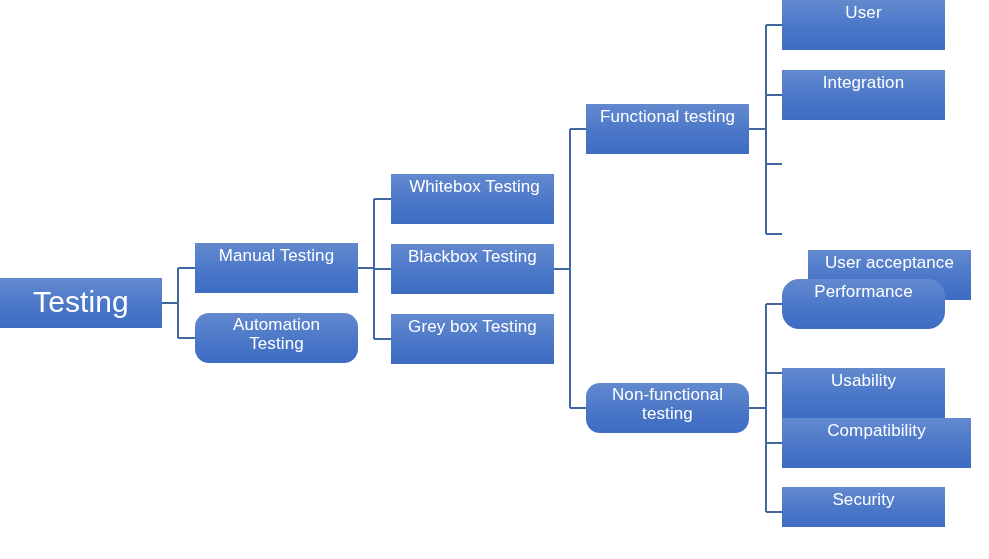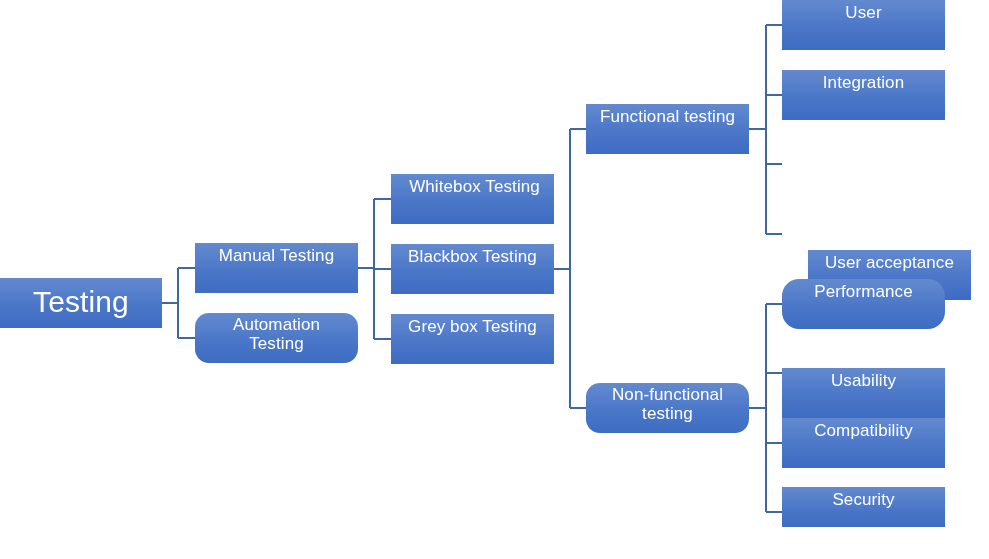--- a/index.html
+++ b/index.html
@@ -110,16 +110,16 @@
   <div class="node lvl3" style="left:586px; top:104px; width:163px; height:50px;">Functional testing</div>
   <div class="node lvl3 two-line" style="left:586px; top:383px; width:163px; height:50px;text-align:center;">Non-functional
 testing</div>
 
   <div class="node lvl4" style="left:782px; top:0px; width:163px; height:50px;">User</div>
   <div class="node lvl4" style="left:782px; top:70px; width:163px; height:50px;">Integration</div>
   <div class="node lvl4" style="left:808px; top:209px; width:163px; height:50px;margin-top:41px;">User acceptance</div>
 
   <div class="node lvl4" style="left:782px; top:279px; width:163px; height:50px;border-radius:17px;">Performance</div>
   <div class="node lvl4" style="left:782px; top:348px; width:163px; height:50px;margin-top:20px;">Usability</div>
-  <div class="node lvl4" style="left:782px; top:418px; width:163px; height:50px;text-align:center;">Compatibility</div>
+  <div class="node lvl4" style="left:782px; top:418px; width:189px; height:50px;text-align:center;">Compatibility</div>
   <div class="node lvl4" style="left:782px; top:487px; width:163px; height:40px;">Security</div>
 
 </div>
 
 </body></html>

